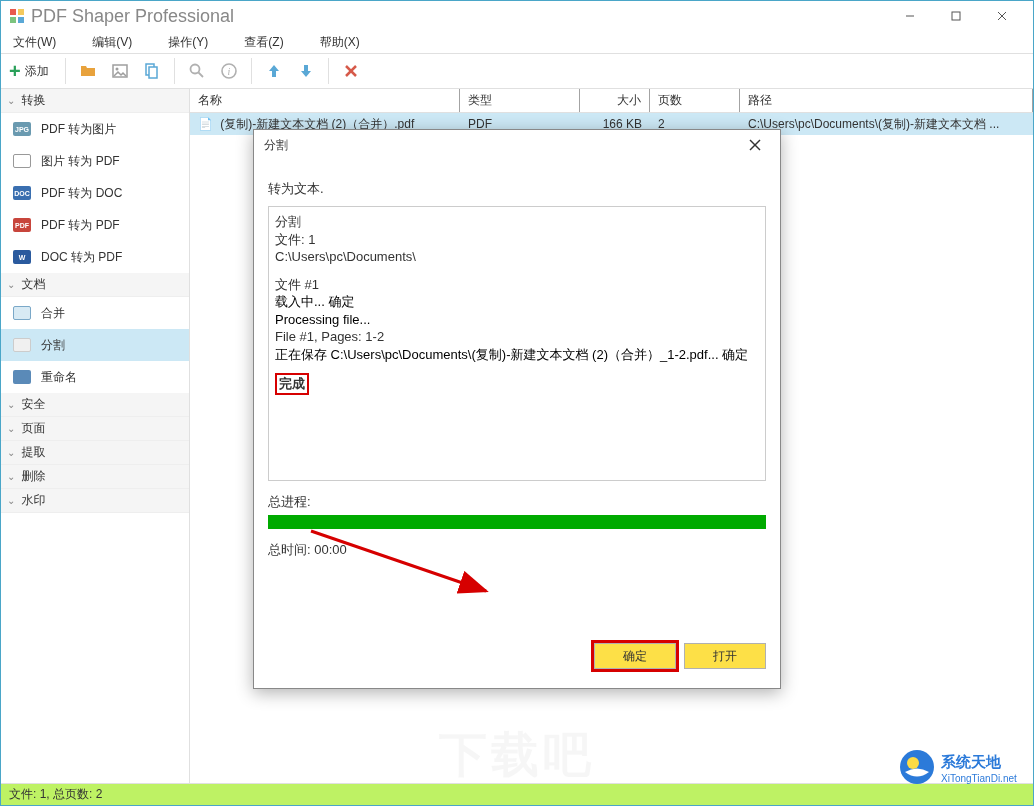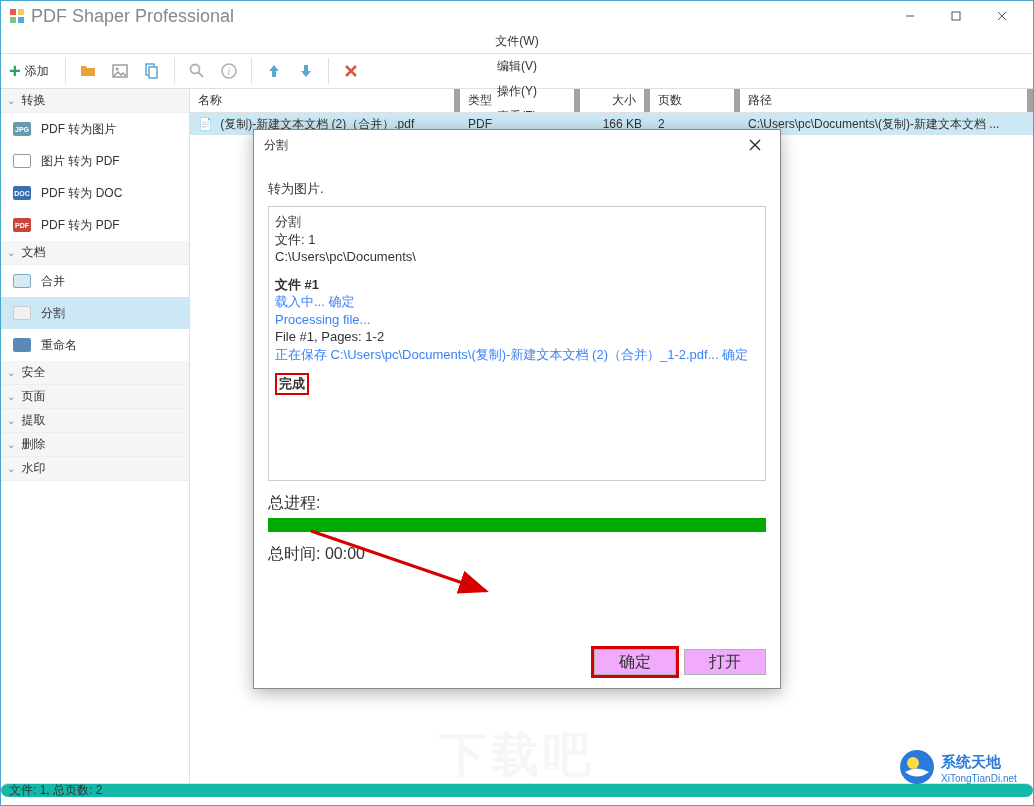--- a/index.html
+++ b/index.html
@@ -6,21 +6,21 @@
   body { font-family: "Microsoft YaHei", "Segoe UI", sans-serif; font-size: 12px; color: #333; background: #fff; width: 1034px; height: 806px; overflow: hidden; border: 1px solid #4aa6c8; position: relative; }
   
   
   .titlebar { height: 30px; background: #fff; display: flex; align-items: center; padding: 0 8px; border-bottom: 0; }
   .titlebar .app-icon { width: 16px; height: 16px; margin-right: 6px; }
   .titlebar .title { color: #888; font-size: 18px; flex: 1; }
   .titlebar .win-controls { display: flex; gap: 0; }
   .titlebar .win-btn { width: 46px; height: 30px; display: flex; align-items: center; justify-content: center; color: #555; }
   
   
-  .menubar { height: 22px; display: flex; align-items: center; padding: 0 4px; gap: 4px; flex-direction: column; }
+  .menubar { height: 22px; display: flex; align-items: center; padding: 0 4px; gap: 20px; }
   .menubar .menu-item { padding: 2px 8px; color: #333; font-size: 12px; }
   
   
   .toolbar { height: 36px; border-top: 1px solid #e0e0e0; border-bottom: 1px solid #e0e0e0; display: flex; align-items: center; padding: 0 6px; gap: 4px; }
   .toolbar .tbtn { width: 28px; height: 28px; display: flex; align-items: center; justify-content: center; border-radius: 2px; }
   .toolbar .add-btn { display: flex; align-items: center; gap: 4px; padding: 0 8px 0 2px; height: 28px; }
   .toolbar .add-btn .plus { color: #2aa05a; font-size: 20px; font-weight: bold; }
   .toolbar .sep { width: 1px; height: 26px; background: #e0e0e0; margin: 0 4px; }
   
   
@@ -30,45 +30,45 @@
   .sidebar { width: 189px; border-right: 1px solid #e0e0e0; background: #fff; overflow: hidden; }
   .side-group-header { height: 24px; background: #f5f5f5; display: flex; align-items: center; padding: 0 6px; gap: 6px; border-bottom: 1px solid #eee; font-size: 12px; }
   .side-group-header .chev { color: #888; font-size: 10px; }
   .side-item { height: 32px; display: flex; align-items: center; gap: 10px; padding: 0 12px; font-size: 12px; }
   .side-item.selected { background: #cce8f5; }
   .side-icon { width: 18px; height: 18px; display: flex; align-items: center; justify-content: center; border-radius: 2px; }
   
   
   .content { flex: 1; display: flex; flex-direction: column; }
   .list-header { height: 24px; border-bottom: 1px solid #e0e0e0; display: flex; align-items: center; font-size: 12px; color: #333; }
-  .list-header .col { padding: 0 8px; height: 100%; display: flex; align-items: center; border-right: 6px solid #a3a3a3; }
+  .list-header .col { padding: 0 8px; height: 100%; display: flex; align-items: center; border-right: 1px solid #a3a3a3; }
   .list-body { flex: 1; overflow: auto; }
   .list-row { display: flex; align-items: center; height: 22px; font-size: 12px; }
   .list-row .cell { padding: 0 8px; overflow: hidden; white-space: nowrap; text-overflow: ellipsis; }
   .list-row.selected { background: #cce8f5; }
   .pdf-icon { color: #2aa05a; margin-right: 4px; }
   
   
-  .statusbar { height: 14px; border-top: 1px solid #e0e0e0; display: flex; align-items: center; padding: 0 8px; font-size: 12px; background: #14b8a6; border-radius: 8px; }
+  .statusbar { height: 22px; border-top: 1px solid #e0e0e0; display: flex; align-items: center; padding: 0 8px; font-size: 12px; background: #bef264; }
   
   
   .modal { position: absolute; left: 252px; top: 128px; width: 528px; height: 560px; background: #fff; border: 1px solid #888; box-shadow: 0 4px 16px rgba(0,0,0,0.3); display: flex; flex-direction: column; }
   .modal-titlebar { height: 30px; display: flex; align-items: center; padding: 0 10px; border-bottom: 0; }
   .modal-titlebar .modal-title { flex: 1; font-size: 12px; }
   .modal-titlebar .close-btn { width: 30px; height: 30px; display: flex; align-items: center; justify-content: center; font-size: 14px; }
   .modal-body { padding: 8px 14px; flex: 1; display: flex; flex-direction: column; }
   .modal-body .status-line { padding: 12px 0 8px 0; font-size: 13px; }
   .log-box { border: 1px solid #ccc; height: 275px; padding: 6px; overflow: auto; font-size: 13px; line-height: 1.35; }
-  .log-box .green { color: #3b82f6; }
-  .log-box .bold { font-weight: bold; }
+  .log-box .green { color: #000000; }
+  .log-box .bold { font-weight: normal; }
   .log-box .done-hl { border: 2px solid #d60000; padding: 0 2px; display: inline-block; font-weight: bold; }
-  .modal-body .label { padding: 12px 0 4px 0; font-size: 16px; }
+  .modal-body .label { padding: 12px 0 4px 0; font-size: 13px; }
   .progress { height: 14px; background: #00aa00; width: 100%; }
   .modal-buttons { display: flex; justify-content: flex-end; gap: 8px; padding-top: 80px; }
-  .modal-btn { width: 82px; height: 26px; border: 1px solid #b0b0b0; background: #f0abfc; font-size: 16px; display: flex; align-items: center; justify-content: center; }
+  .modal-btn { width: 82px; height: 26px; border: 1px solid #b0b0b0; background: #fde047; font-size: 12px; display: flex; align-items: center; justify-content: center; }
   .modal-btn.primary { outline: 3px solid #d60000; }
   
   
   .arrow-overlay { position: absolute; pointer-events: none; z-index: 10; }
   
   
   .watermark-logo { position: absolute; right: 6px; bottom: 14px; opacity: 0.92; }
   .watermark-faint { position: absolute; left: 50%; bottom: 18px; transform: translateX(-50%); color: rgba(0,0,0,0.035); font-size: 48px; font-weight: bold; pointer-events: none; letter-spacing: 4px; }
 
   
@@ -204,20 +204,26 @@
           <span class="ibox doc">DOC</span>
         </span>
       <span>PDF 转为 DOC</span>
     </div>
     <div class="side-item">
       <span class="side-icon">
           <span class="ibox pdf">PDF</span>
         </span>
       <span>PDF 转为 PDF</span>
     </div>
+    <div class="side-item">
+      <span class="side-icon">
+          <span class="ibox docw">W</span>
+        </span>
+      <span>DOC 转为 PDF</span>
+    </div>
 
     <div class="side-group-header">
       <span class="chev">⌄</span>
       <span>文档</span>
     </div>
     <div class="side-item">
       <span class="side-icon">
           <span class="ibox merge"></span>
         </span>
       <span>合并</span>
@@ -290,21 +296,21 @@
   <div class="modal-titlebar">
     <div class="modal-title">分割</div>
     <div class="close-btn">
       <svg width="12" height="12" viewBox="0 0 12 12">
           <line x1="1" y1="1" x2="11" y2="11" stroke="#333" stroke-width="1.4"></line>
           <line x1="11" y1="1" x2="1" y2="11" stroke="#333" stroke-width="1.4"></line>
         </svg>
     </div>
   </div>
   <div class="modal-body">
-    <div class="status-line">转为图片.</div>
+    <div class="status-line">转为文本.</div>
     <div class="log-box">
       <div>分割</div>
       <div>文件: 1</div>
       <div>C:\Users\pc\Documents\</div>
       <div style="height:10px"></div>
       <div class="bold">文件 #1</div>
       <div class="green">载入中... 确定</div>
       <div class="green">Processing file...</div>
       <div>File #1, Pages: 1-2</div>
       <div class="green">正在保存 C:\Users\pc\Documents\(复制)-新建文本文档 (2)（合并）_1-2.pdf... 确定</div>

